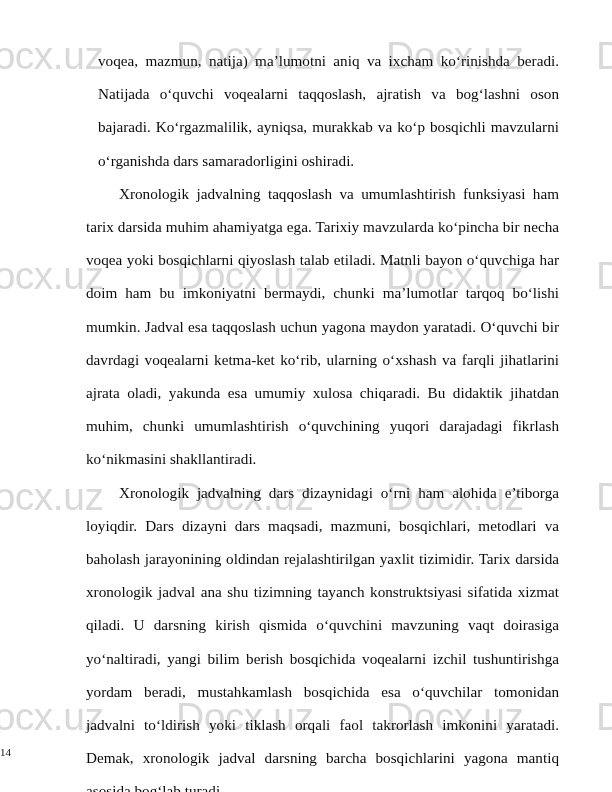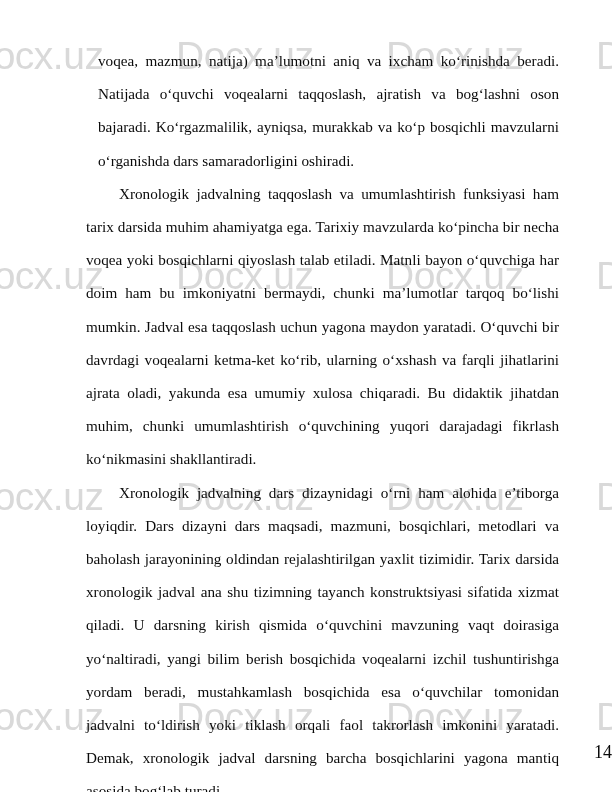--- a/index.html
+++ b/index.html
@@ -69,22 +69,22 @@
   }
   p.para.no-indent {
     text-indent: 0;
     margin-left: 12px;
   }
   #page-number {
     position: absolute;
     left: 0;
     right: 0;
     top: 742px;
-    text-align: right;
-    font-size: 18px;
+    text-align: left;
+    font-size: 11px;
     line-height: 20px;
     color: #0a0a0a;
   }
 </style>
 </head>
 <body>
 
 <div id="page">
 
   <div id="watermark-layer">

